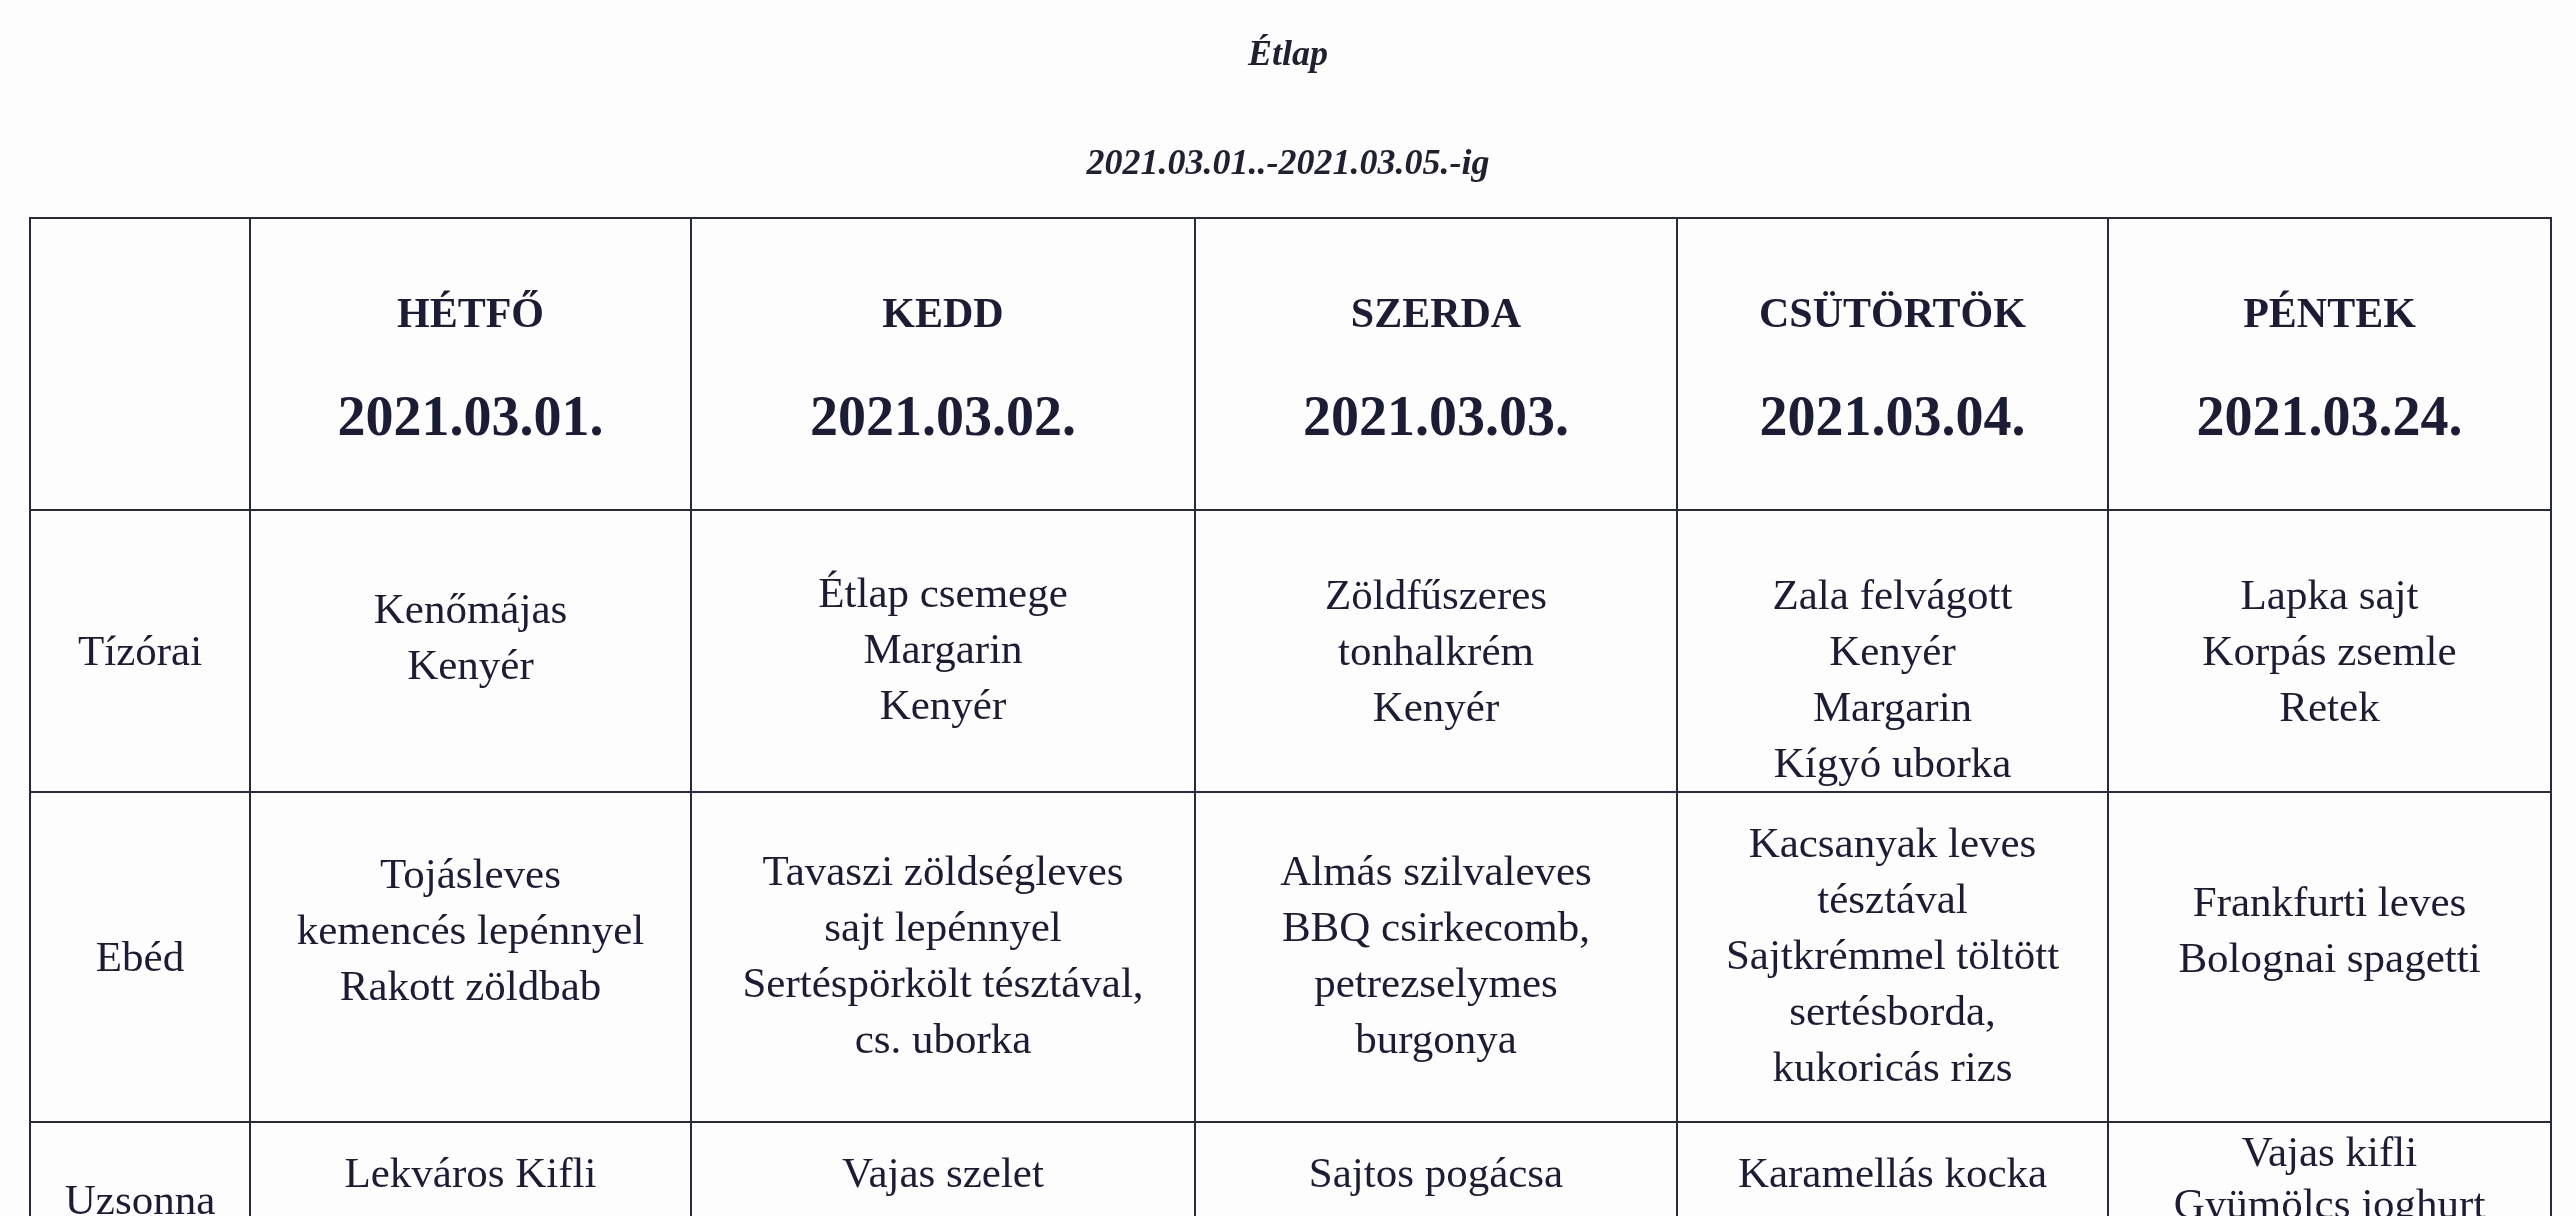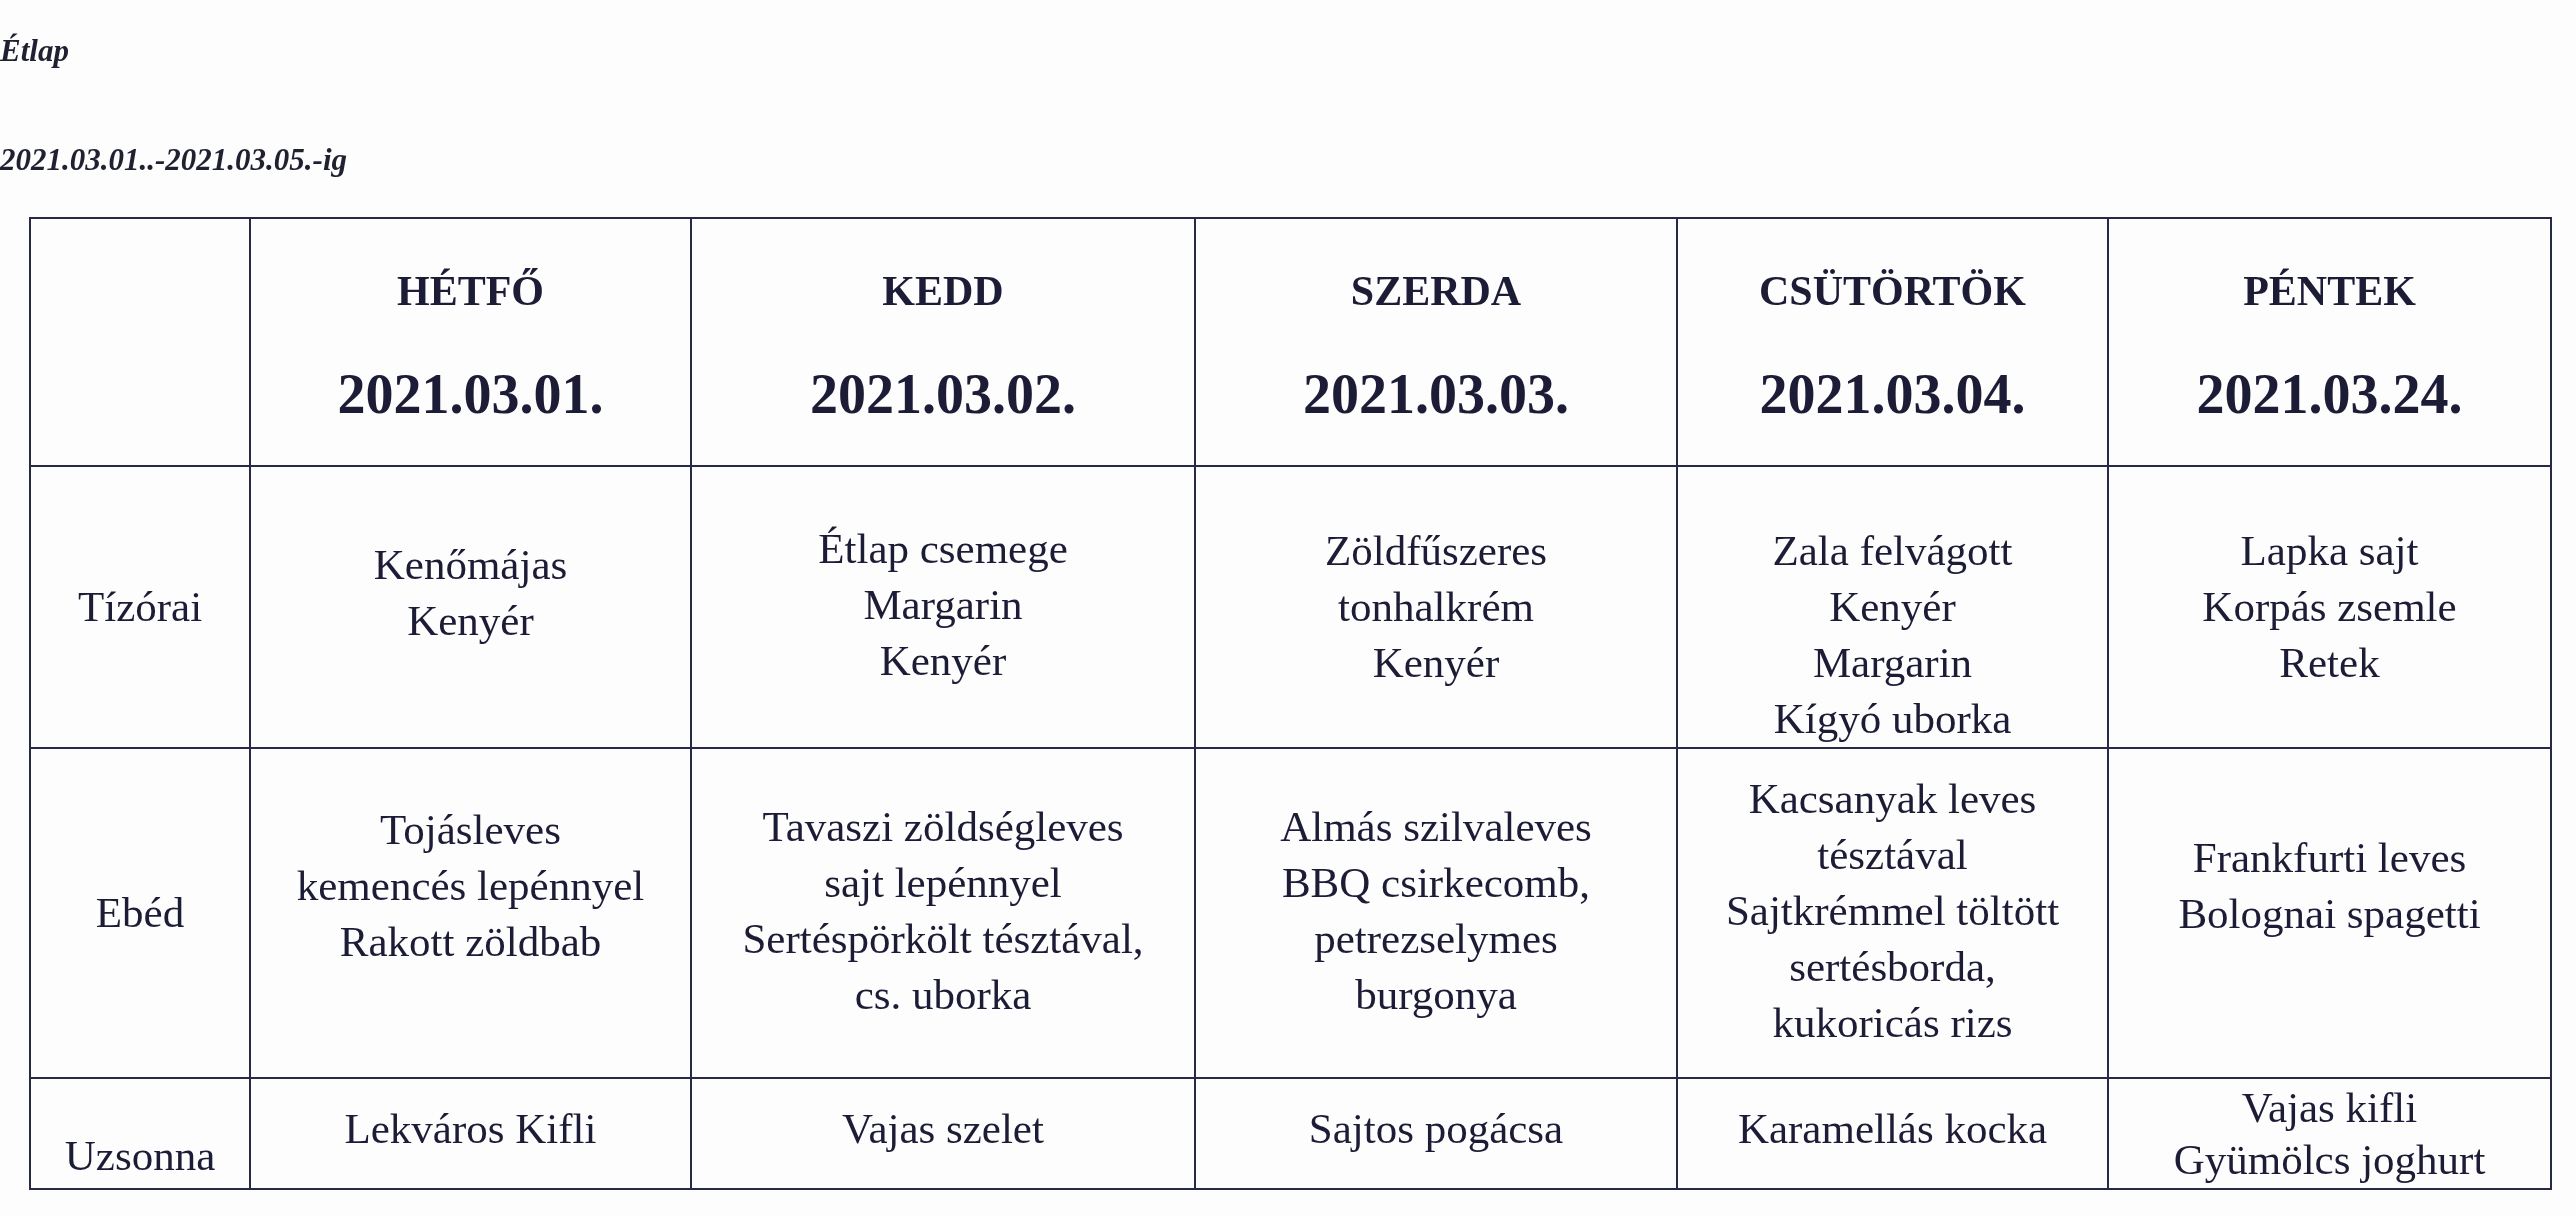--- a/index.html
+++ b/index.html
@@ -12,23 +12,24 @@
     height: 1217px;
     position: relative;
     overflow: hidden;
     font-family: "Liberation Serif", "DejaVu Serif", serif;
     color: #1c1c36;
   }
   .title {
     position: absolute;
     left: 0;
     width: 2576px;
+    text-align: center;
     font-style: italic;
     font-weight: bold;
-    font-size: 31px;
+    font-size: 36px;
     line-height: 1;
     color: #1f2030;
   }
   #title-main { top: 35px; }
   #title-range { top: 144px; }
 
   table.menu {
     position: absolute;
     left: 29px;
     top: 217px;
@@ -46,21 +47,21 @@
     line-height: 56px;
     font-weight: normal;
   }
   col.c0 { width: 220px; }
   col.c1 { width: 441px; }
   col.c2 { width: 504px; }
   col.c3 { width: 482px; }
   col.c4 { width: 431px; }
   col.c5 { width: 443px; }
 
-  tr.r-head { height: 248px; }
+  tr.r-head { height: 292px; }
   tr.r-tiz  { height: 282px; }
   tr.r-ebed { height: 330px; }
   tr.r-uzs  { height: 111px; }
 
   .day-name {
     display: block;
     font-weight: bold;
     font-size: 42px;
     line-height: 50px;
     margin-bottom: 53px;

